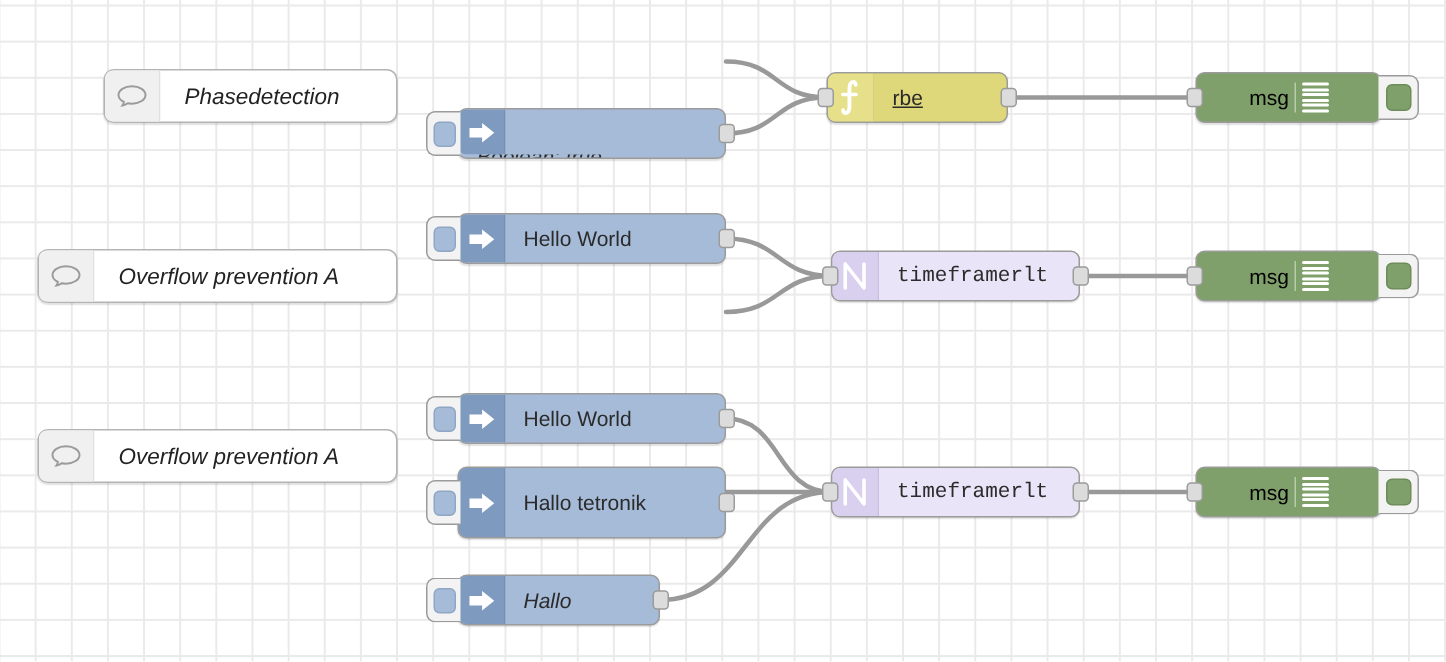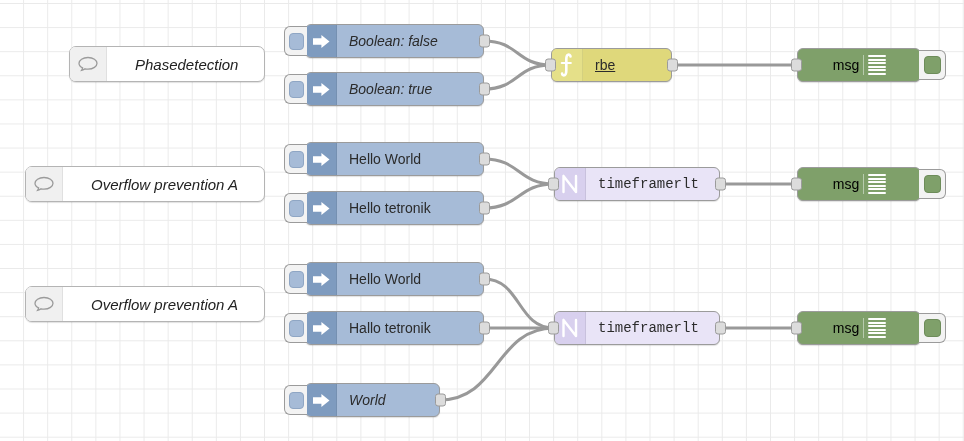--- a/index.html
+++ b/index.html
@@ -183,21 +183,21 @@
   .comment .icon-box {
     background: #f0f0f0;
     border-right: 1px solid #e0e0e0;
     width: 36px;
     flex: 0 0 36px;
   }
   .comment .label {
     font-style: italic;
     font-size: 15px;
     color: #222222;
-    padding-left: 28px;
+    padding-left: 16px;
   }
 </style>
 </head>
 <body>
 
 <div id="canvas">
 
   <svg id="wires" viewBox="0 0 964 441">
 
     <path class="wire" d="M 484 41 C 519 41, 516 65, 551 65"></path>
@@ -223,34 +223,22 @@
 
   <div class="node comment" style="left:69px; top:46px; width:196px; height:36px;">
     <div class="icon-box">
       <svg width="22" height="18" viewBox="0 0 22 18" aria-hidden="true">
         <path d="M11 2.5 C5.8 2.5 2 5.2 2 8.3 C2 10.2 3.4 11.9 5.6 12.9 C5.4 14.2 4.6 15.3 4.6 15.3 C4.6 15.3 6.8 14.9 8.1 13.8 C9 14 10 14.1 11 14.1 C16.2 14.1 20 11.4 20 8.3 C20 5.2 16.2 2.5 11 2.5 Z" fill="none" stroke="#9b9b9b" stroke-width="1.3"></path>
       </svg>
     </div>
     <div class="label">Phasedetection</div>
   </div>
 
-  <div class="node inject" style="left:305px; top:24px; width:179px; height:34px;">
-    <div class="inject-btn">
-      <div class="pad"></div>
-    </div>
-    <div class="icon-box">
-      <svg width="19" height="19" viewBox="0 0 19 19" aria-hidden="true">
-        <path d="M1 6.3 H9.4 V3 L17.5 9.5 L9.4 16 V12.7 H1 Z" fill="#ffffff"></path>
-      </svg>
-    </div>
-    <div class="label italic">Boolean: false</div>
-    <div class="port out"></div>
-  </div>
-
-  <div class="node inject" style="left:305px; top:72px; width:179px; height:34px;">
+
+  <div class="node inject" style="left:305px; top:72px; width:179px; height:34px;flex-direction:column;">
     <div class="inject-btn">
       <div class="pad"></div>
     </div>
     <div class="icon-box">
       <svg width="19" height="19" viewBox="0 0 19 19" aria-hidden="true">
         <path d="M1 6.3 H9.4 V3 L17.5 9.5 L9.4 16 V12.7 H1 Z" fill="#ffffff"></path>
       </svg>
     </div>
     <div class="label italic">Boolean: true</div>
     <div class="port out"></div>
@@ -299,32 +287,20 @@
     </div>
     <div class="icon-box">
       <svg width="19" height="19" viewBox="0 0 19 19" aria-hidden="true">
         <path d="M1 6.3 H9.4 V3 L17.5 9.5 L9.4 16 V12.7 H1 Z" fill="#ffffff"></path>
       </svg>
     </div>
     <div class="label">Hello World</div>
     <div class="port out"></div>
   </div>
 
-  <div class="node inject" style="left:305px; top:191px; width:179px; height:34px;">
-    <div class="inject-btn">
-      <div class="pad"></div>
-    </div>
-    <div class="icon-box">
-      <svg width="19" height="19" viewBox="0 0 19 19" aria-hidden="true">
-        <path d="M1 6.3 H9.4 V3 L17.5 9.5 L9.4 16 V12.7 H1 Z" fill="#ffffff"></path>
-      </svg>
-    </div>
-    <div class="label">Hello tetronik</div>
-    <div class="port out"></div>
-  </div>
 
   <div class="node tfl" style="left:554px; top:167px; width:166px; height:34px;">
     <div class="icon-box">
       <svg width="20" height="22" viewBox="0 0 20 22" aria-hidden="true">
         <path d="M3.5 19 V3 M3.5 3 L16 19 M16 19 V3" fill="none" stroke="#ffffff" stroke-width="2.4" stroke-linecap="round" stroke-linejoin="round"></path>
       </svg>
     </div>
     <div class="label">timeframerlt</div>
     <div class="port in"></div>
     <div class="port out"></div>
@@ -361,21 +337,21 @@
     </div>
     <div class="icon-box">
       <svg width="19" height="19" viewBox="0 0 19 19" aria-hidden="true">
         <path d="M1 6.3 H9.4 V3 L17.5 9.5 L9.4 16 V12.7 H1 Z" fill="#ffffff"></path>
       </svg>
     </div>
     <div class="label">Hello World</div>
     <div class="port out"></div>
   </div>
 
-  <div class="node inject" style="left:305px; top:311px; width:179px; height:34px;">
+  <div class="node inject" style="left:305px; top:311px; width:179px; height:48px;">
     <div class="inject-btn">
       <div class="pad"></div>
     </div>
     <div class="icon-box">
       <svg width="19" height="19" viewBox="0 0 19 19" aria-hidden="true">
         <path d="M1 6.3 H9.4 V3 L17.5 9.5 L9.4 16 V12.7 H1 Z" fill="#ffffff"></path>
       </svg>
     </div>
     <div class="label">Hallo tetronik</div>
     <div class="port out"></div>
@@ -383,21 +359,21 @@
 
   <div class="node inject" style="left:305px; top:383px; width:135px; height:34px;">
     <div class="inject-btn">
       <div class="pad"></div>
     </div>
     <div class="icon-box">
       <svg width="19" height="19" viewBox="0 0 19 19" aria-hidden="true">
         <path d="M1 6.3 H9.4 V3 L17.5 9.5 L9.4 16 V12.7 H1 Z" fill="#ffffff"></path>
       </svg>
     </div>
-    <div class="label italic">World</div>
+    <div class="label italic">Hallo</div>
     <div class="port out"></div>
   </div>
 
   <div class="node tfl" style="left:554px; top:311px; width:166px; height:34px;">
     <div class="icon-box">
       <svg width="20" height="22" viewBox="0 0 20 22" aria-hidden="true">
         <path d="M3.5 19 V3 M3.5 3 L16 19 M16 19 V3" fill="none" stroke="#ffffff" stroke-width="2.4" stroke-linecap="round" stroke-linejoin="round"></path>
       </svg>
     </div>
     <div class="label">timeframerlt</div>

